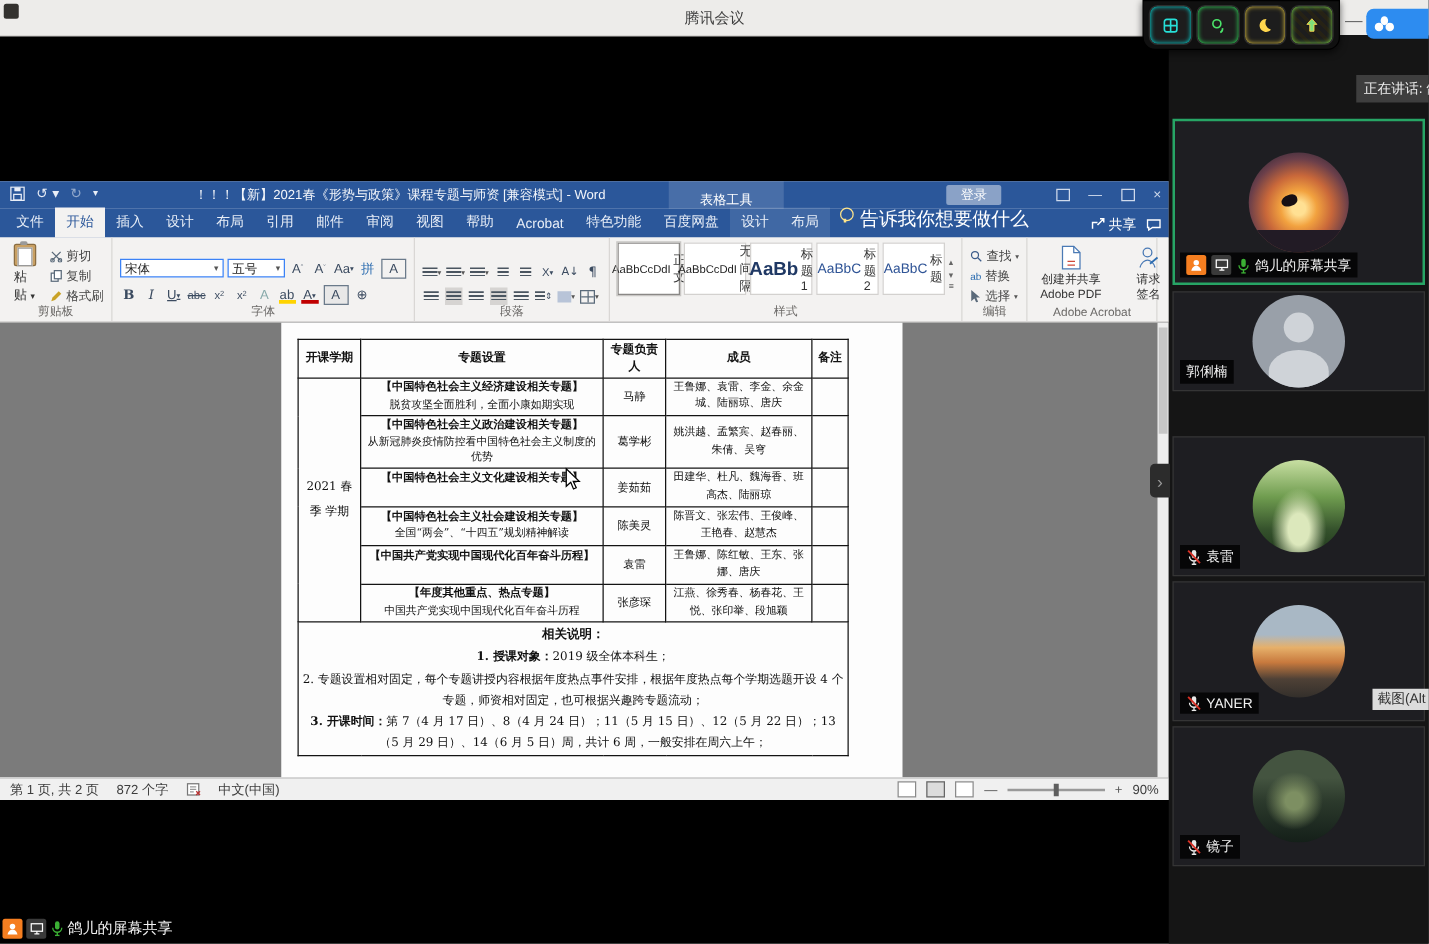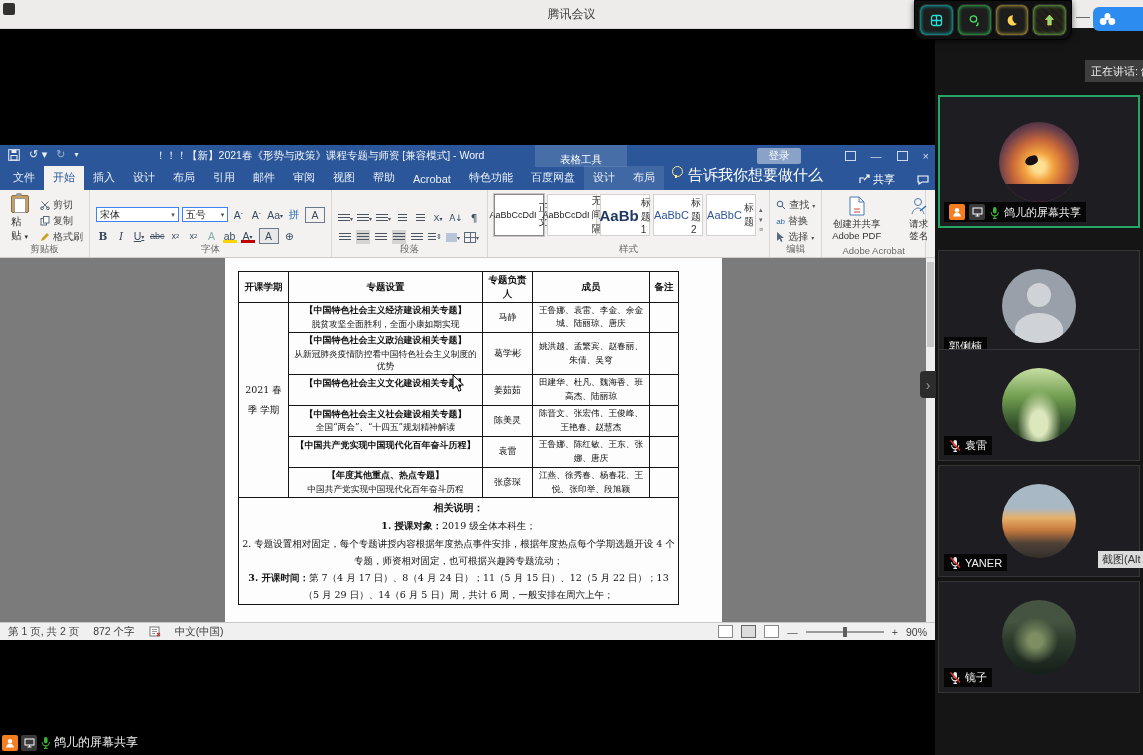--- a/index.html
+++ b/index.html
@@ -67,21 +67,21 @@
   .winctl{position:absolute;right:6px;top:0;height:22px;display:flex;gap:15px;align-items:center;color:#cfdaec;font-size:11px}
   .box-ic{width:9px;height:8px;border:1px solid #cfdaec}
 
   .wtabs{position:relative;height:23px;background:#2b579a;display:flex;align-items:flex-end;padding-left:4px;box-sizing:border-box}
   .wtab{padding:4px 9px 5px;font-size:11px;color:#e8eef7;white-space:nowrap}
   .wtab.active{background:#f3f2f1;color:#2b579a}
   .wtab.ctx{background:rgba(255,255,255,.10)}
   .tellme{display:flex;gap:5px;color:#fff;font-size:15px;padding:4px 8px 5px;white-space:nowrap}
   .bulb{width:9px;height:9px;border:1.3px solid #ffe58a;border-radius:50%;position:relative}
   .bulb::after{content:"";position:absolute;left:2.5px;top:8px;width:2px;height:3px;background:#ffe58a}
-  .wtabs-right{position:absolute;right:6px;bottom:3px;display:flex;gap:22px;align-items:center;color:#fff;font-size:11px}
+  .wtabs-right{position:absolute;right:6px;bottom:3px;display:flex;gap:8px;align-items:center;color:#fff;font-size:11px}
 
   .wribbon{position:relative;height:68px;background:#f3f2f1;border-bottom:1px solid #cfcdcb;display:flex;box-sizing:border-box}
   .grp{position:relative;padding:4px 6px 13px;border-right:1px solid #d9d7d5;display:flex;gap:6px;box-sizing:border-box}
   .grp-label{position:absolute;bottom:1px;left:0;width:100%;text-align:center;font-size:9.5px;color:#6a6866}
   .vcol{display:flex;flex-direction:column;justify-content:flex-end;gap:2px}
   .minirow{display:flex;align-items:center;gap:3px;font-size:10px;color:#444;white-space:nowrap}
   .paste-btn{display:flex;flex-direction:column;align-items:center;gap:2px;font-size:10.5px;color:#333;padding:1px 5px}
   .clipb{width:16px;height:20px;background:#c9a063;border:1px solid #8a6d42;border-radius:2px;position:relative}
   .clipb::before{content:"";position:absolute;left:2px;top:2px;width:10px;height:13px;background:#fff;border:1px solid #999}
   .clipb::after{content:"";position:absolute;left:4px;top:-3px;width:6px;height:3px;background:#9a9a9a;border-radius:2px}
@@ -595,21 +595,21 @@
         <svg width="11" height="13">
           <rect x="4" y="1" width="3.6" height="6.5" rx="1.8" fill="#3bb034"></rect>
           <path d="M2.2 6.2a3.6 3.6 0 0 0 7.2 0" fill="none" stroke="#3bb034" stroke-width="1.1"></path>
           <path d="M5.8 10v2M4 12.4h3.6" stroke="#3bb034" stroke-width="1.1"></path>
         </svg>
       </span>
     <span>鸽儿的屏幕共享</span>
   </div>
 </div>
 
-<div class="tile" style="top:250px;height:112px">
+<div class="tile" style="top:233px;height:80px">
   <div class="avatar av2"></div>
   <div class="tlabel">
       <span>郭俐楠</span>
     </div>
 </div>
 
 <div class="tile" style="top:349px;height:112px">
   <div class="avatar av3"></div>
   <div class="tlabel">
     <span>

